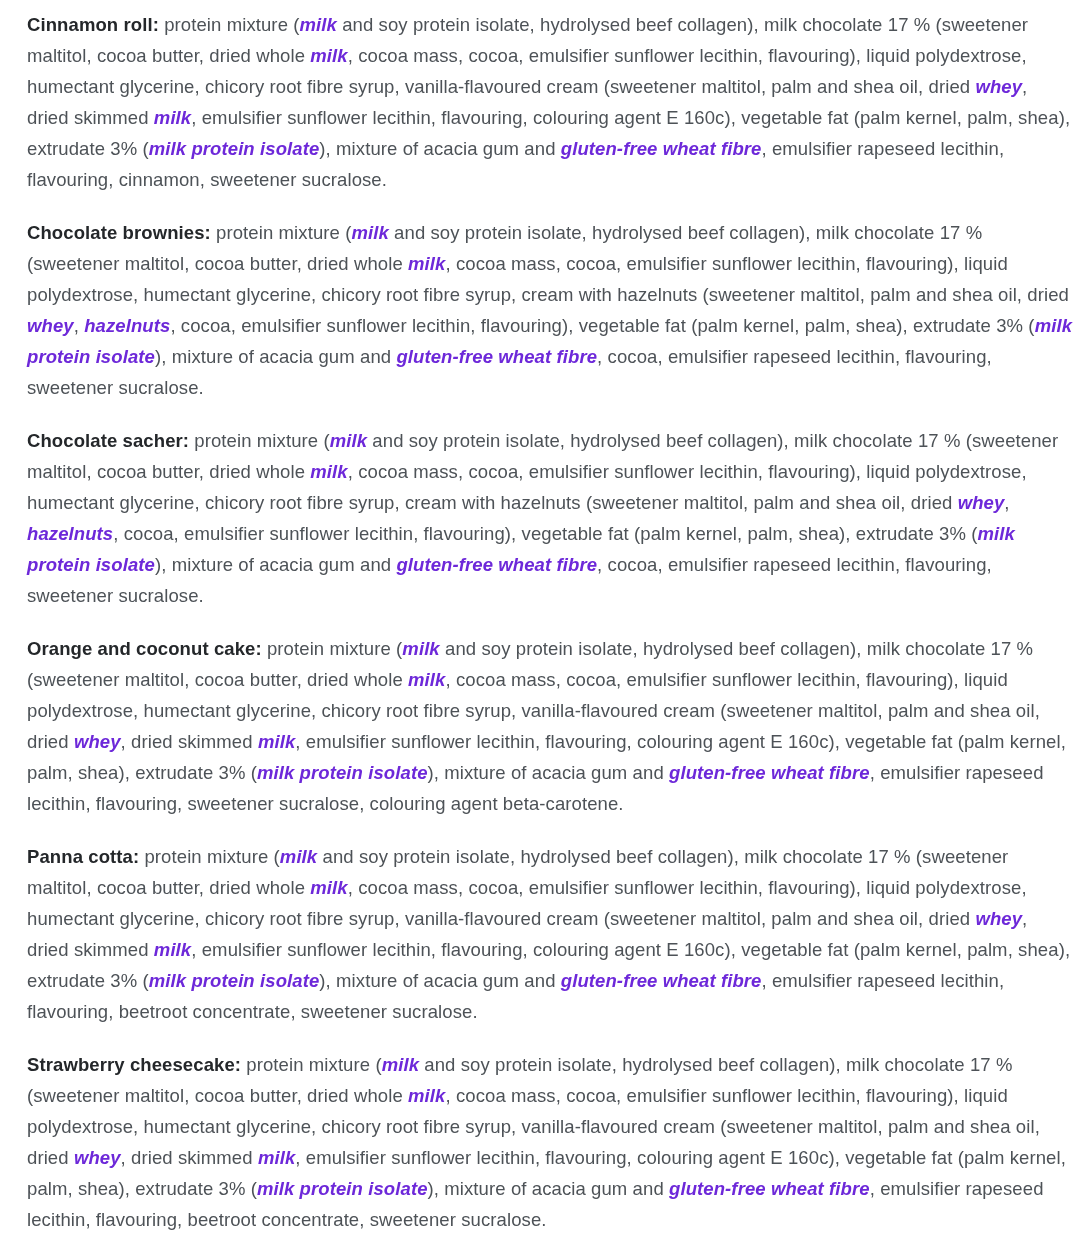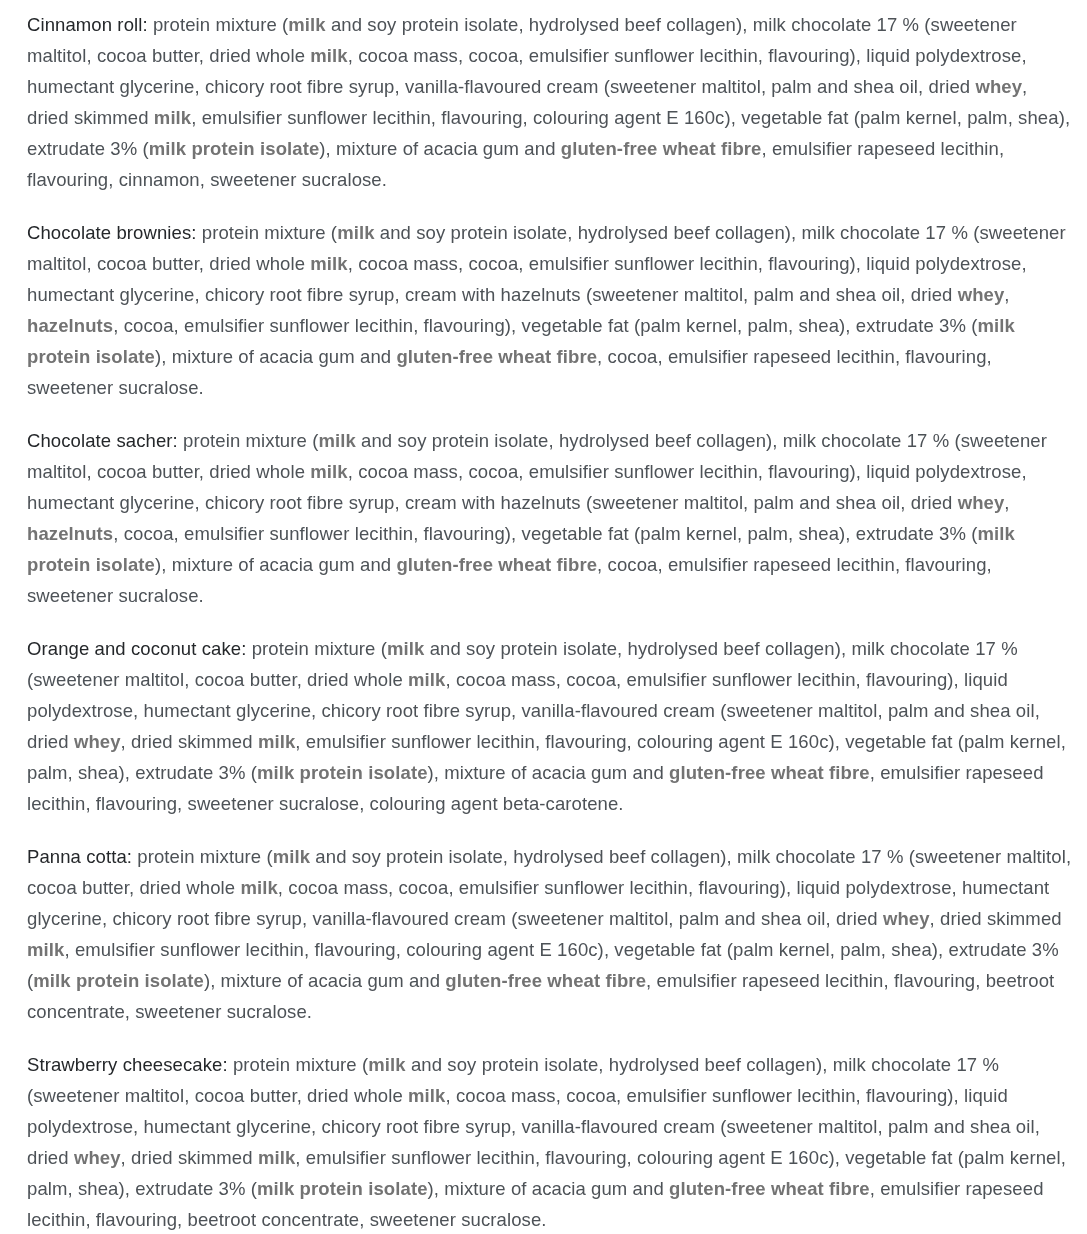--- a/index.html
+++ b/index.html
@@ -18,26 +18,27 @@
     color: #4d5257;
     letter-spacing: 0.1px;
   }
   .para {
     margin: 0 0 22px 0;
   }
   .para:last-child {
     margin-bottom: 12px;
   }
   .flavor {
-    font-weight: normal;
+    font-weight: bold;
     color: #24272a;
   }
   .allergen {
     font-weight: bold;
-    color: #737373;
+    font-style: italic;
+    color: #6d28d9;
   }
 </style>
 </head>
 <body>
 
 <main>
     <p class="para"><strong class="flavor">Cinnamon roll:</strong><span> protein mixture (</span><span class="allergen">milk</span><span> and soy protein isolate, hydrolysed beef collagen), milk chocolate 17 % (sweetener maltitol, cocoa butter, dried whole </span><span class="allergen">milk</span><span>, cocoa mass, cocoa, emulsifier sunflower lecithin, flavouring), liquid polydextrose, humectant glycerine, chicory root fibre syrup, vanilla-flavoured cream (sweetener maltitol, palm and shea oil, dried </span><span class="allergen">whey</span><span>, dried skimmed </span><span class="allergen">milk</span><span>, emulsifier sunflower lecithin, flavouring, colouring agent E 160c), vegetable fat (palm kernel, palm, shea), extrudate 3% (</span><span class="allergen">milk protein isolate</span><span>), mixture of acacia gum and </span><span class="allergen">gluten-free wheat fibre</span><span>, emulsifier rapeseed lecithin, flavouring, cinnamon, sweetener sucralose.</span></p>
     <p class="para"><strong class="flavor">Chocolate brownies:</strong><span> protein mixture (</span><span class="allergen">milk</span><span> and soy protein isolate, hydrolysed beef collagen), milk chocolate 17 % (sweetener maltitol, cocoa butter, dried whole </span><span class="allergen">milk</span><span>, cocoa mass, cocoa, emulsifier sunflower lecithin, flavouring), liquid polydextrose, humectant glycerine, chicory root fibre syrup, cream with hazelnuts (sweetener maltitol, palm and shea oil, dried </span><span class="allergen">whey</span><span>, </span><span class="allergen">hazelnuts</span><span>, cocoa, emulsifier sunflower lecithin, flavouring), vegetable fat (palm kernel, palm, shea), extrudate 3% (</span><span class="allergen">milk protein isolate</span><span>), mixture of acacia gum and </span><span class="allergen">gluten-free wheat fibre</span><span>, cocoa, emulsifier rapeseed lecithin, flavouring, sweetener sucralose.</span></p>
     <p class="para"><strong class="flavor">Chocolate sacher:</strong><span> protein mixture (</span><span class="allergen">milk</span><span> and soy protein isolate, hydrolysed beef collagen), milk chocolate 17 % (sweetener maltitol, cocoa butter, dried whole </span><span class="allergen">milk</span><span>, cocoa mass, cocoa, emulsifier sunflower lecithin, flavouring), liquid polydextrose, humectant glycerine, chicory root fibre syrup, cream with hazelnuts (sweetener maltitol, palm and shea oil, dried </span><span class="allergen">whey</span><span>, </span><span class="allergen">hazelnuts</span><span>, cocoa, emulsifier sunflower lecithin, flavouring), vegetable fat (palm kernel, palm, shea), extrudate 3% (</span><span class="allergen">milk protein isolate</span><span>), mixture of acacia gum and </span><span class="allergen">gluten-free wheat fibre</span><span>, cocoa, emulsifier rapeseed lecithin, flavouring, sweetener sucralose.</span></p>
     <p class="para"><strong class="flavor">Orange and coconut cake:</strong><span> protein mixture (</span><span class="allergen">milk</span><span> and soy protein isolate, hydrolysed beef collagen), milk chocolate 17 % (sweetener maltitol, cocoa butter, dried whole </span><span class="allergen">milk</span><span>, cocoa mass, cocoa, emulsifier sunflower lecithin, flavouring), liquid polydextrose, humectant glycerine, chicory root fibre syrup, vanilla-flavoured cream (sweetener maltitol, palm and shea oil, dried </span><span class="allergen">whey</span><span>, dried skimmed </span><span class="allergen">milk</span><span>, emulsifier sunflower lecithin, flavouring, colouring agent E 160c), vegetable fat (palm kernel, palm, shea), extrudate 3% (</span><span class="allergen">milk protein isolate</span><span>), mixture of acacia gum and </span><span class="allergen">gluten-free wheat fibre</span><span>, emulsifier rapeseed lecithin, flavouring, sweetener sucralose, colouring agent beta-carotene.</span></p>

